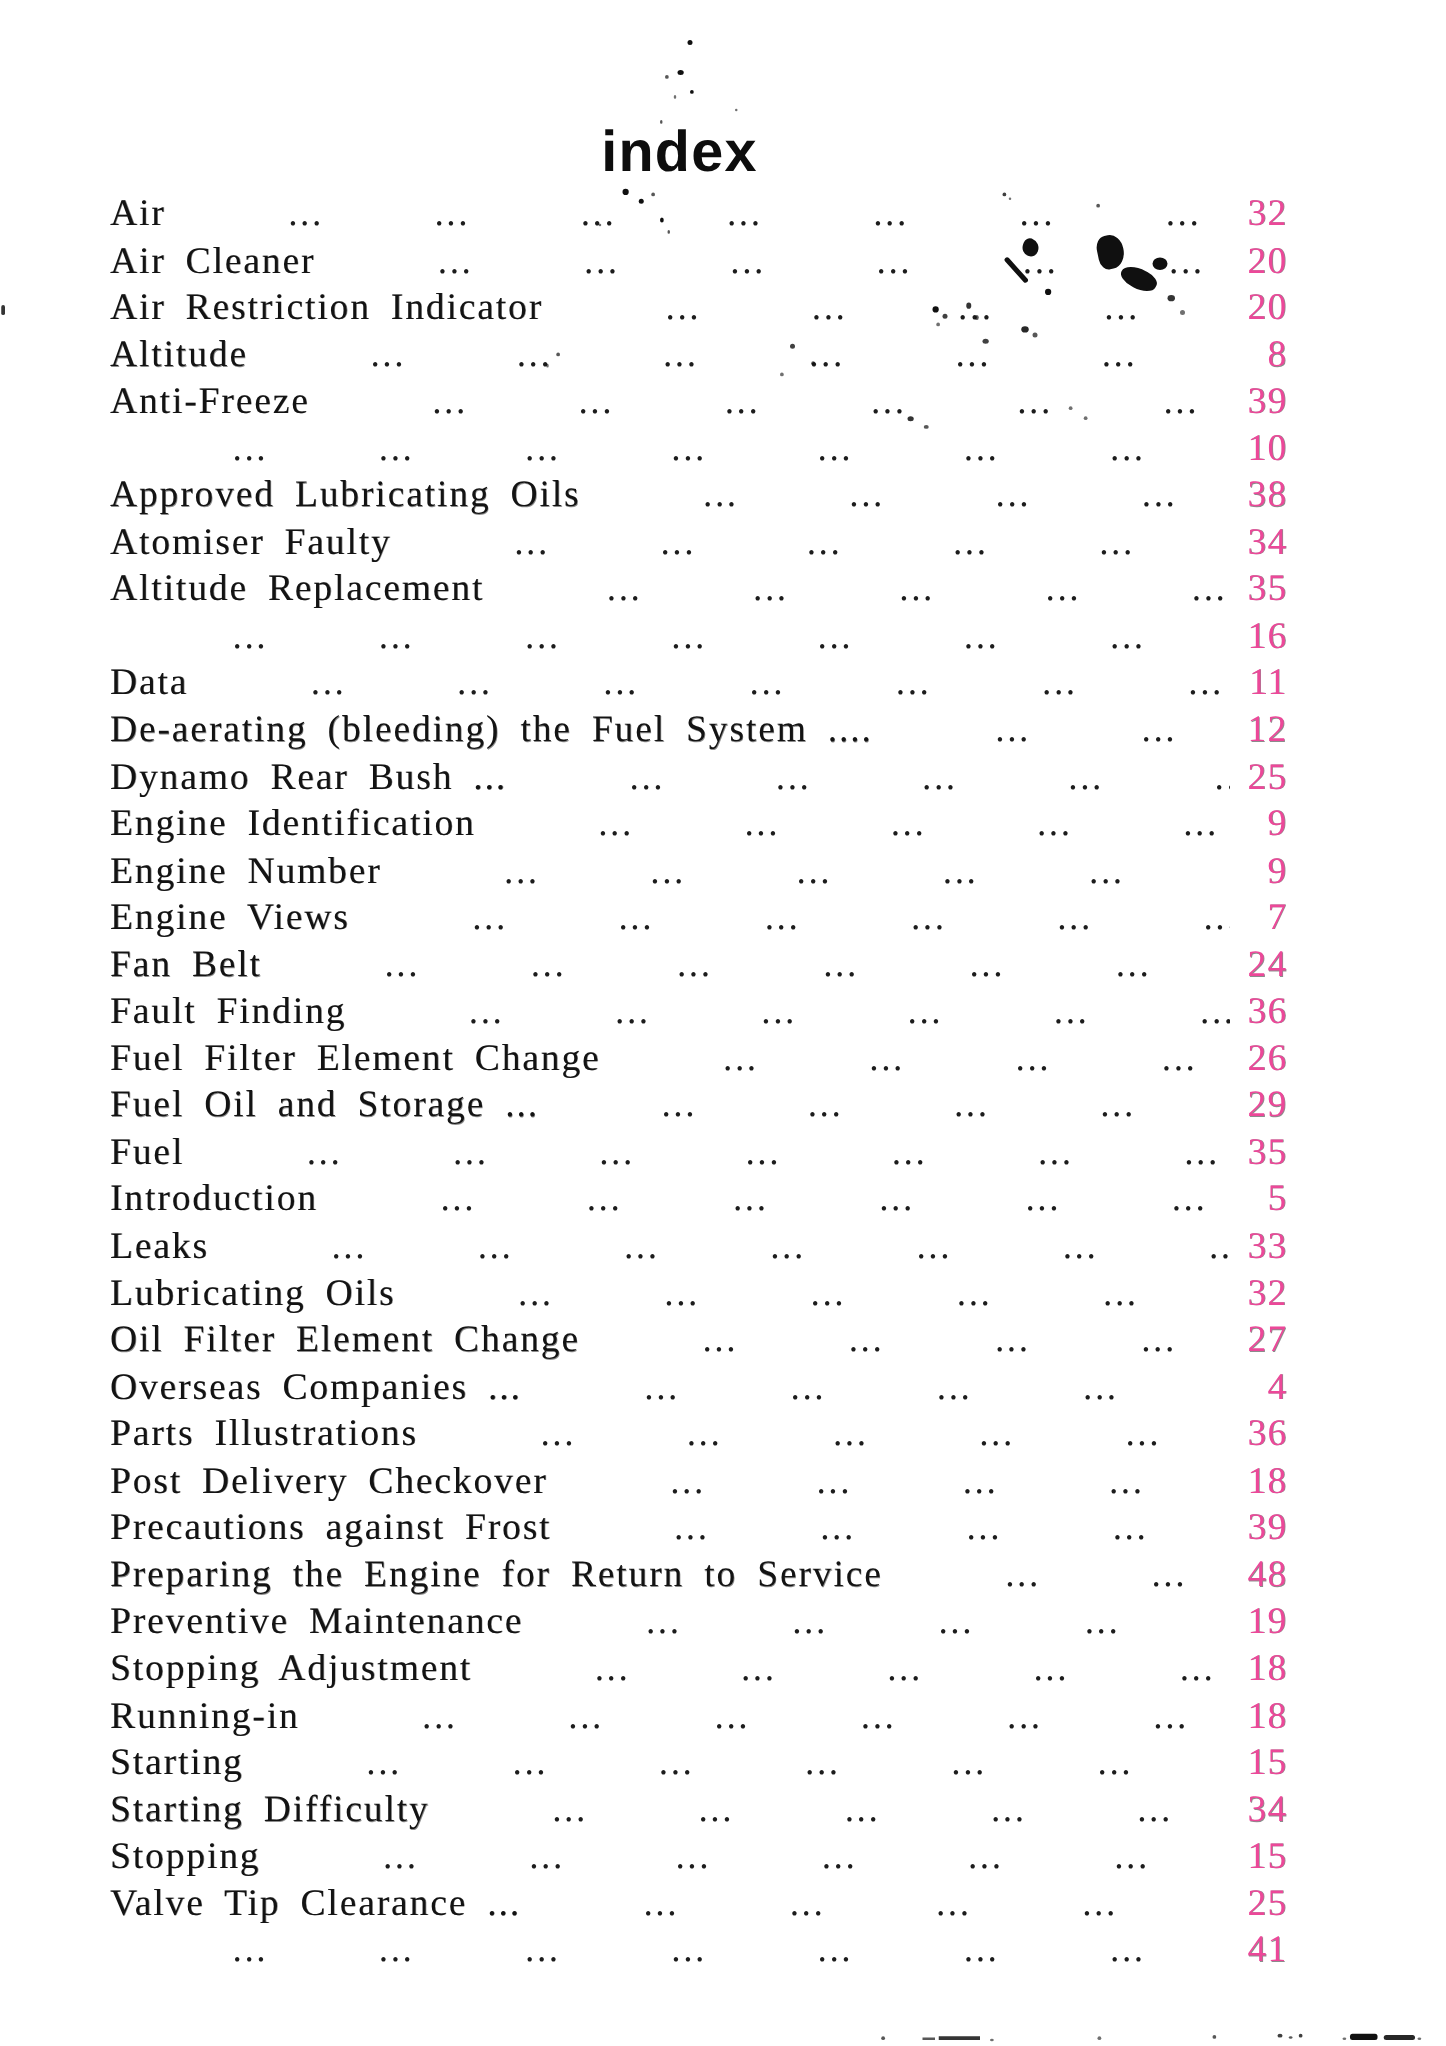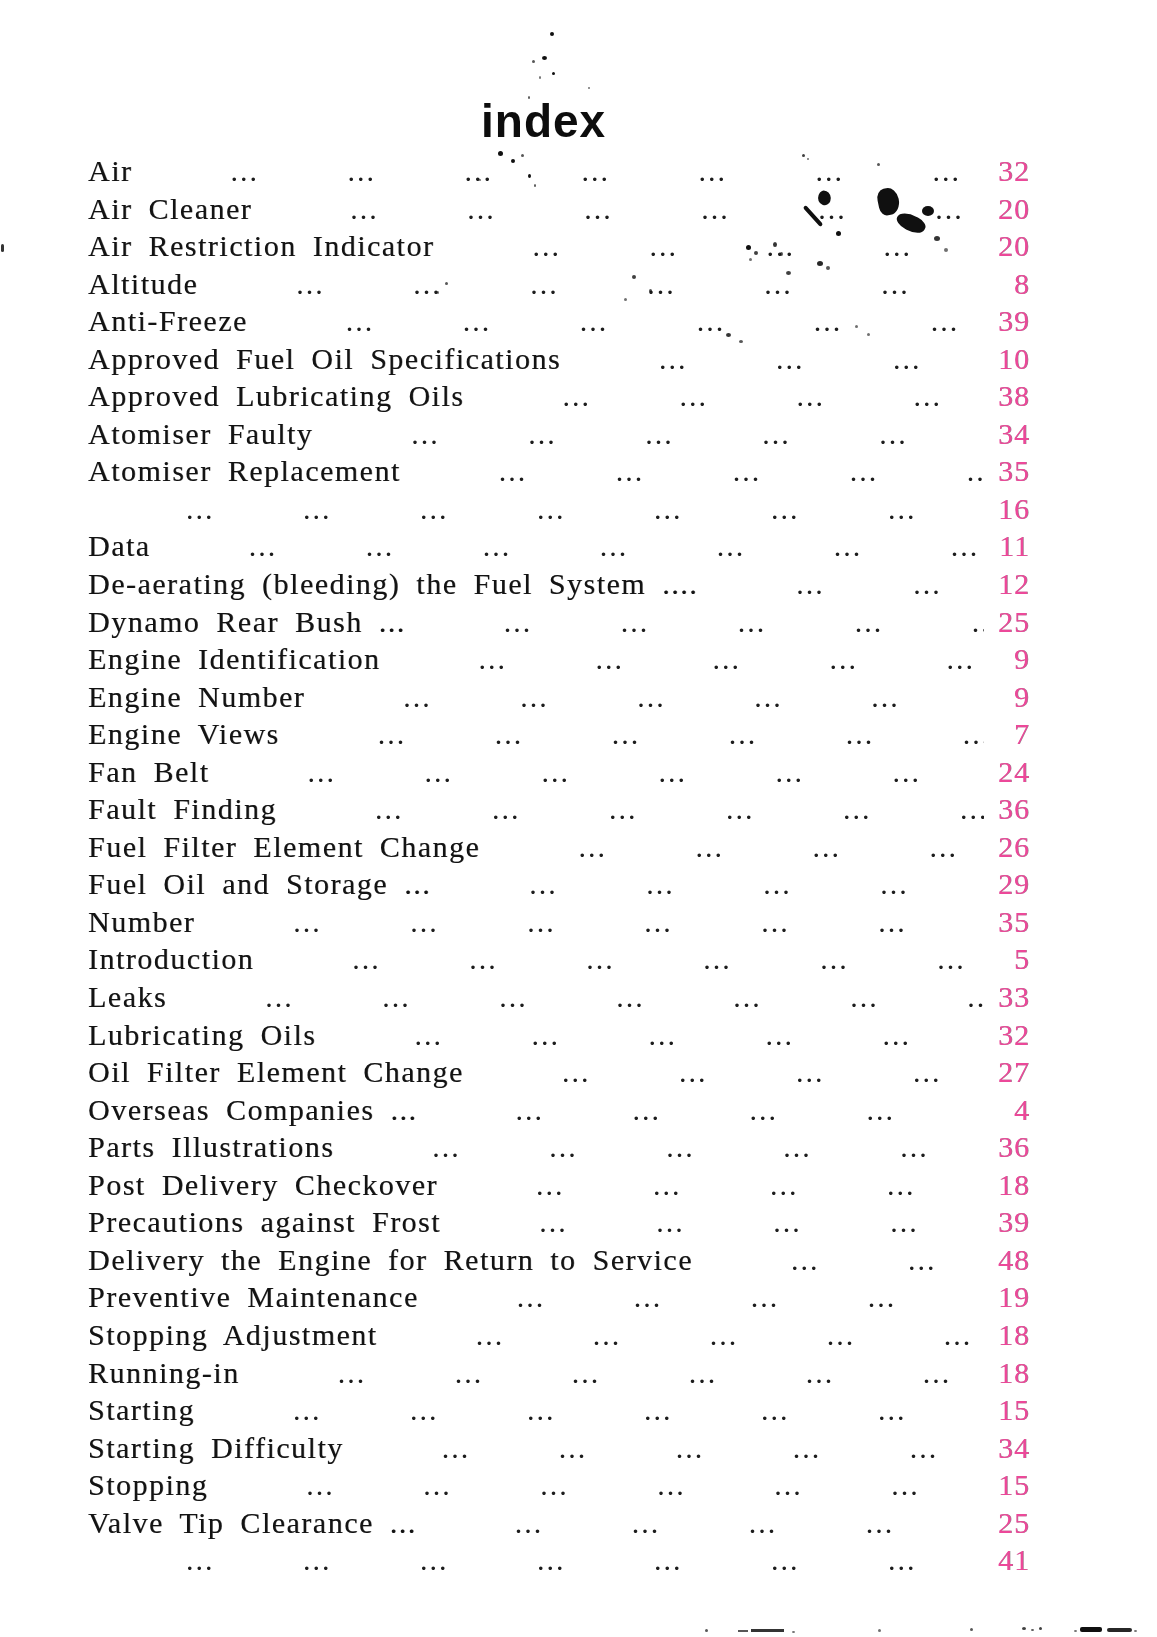--- a/index.html
+++ b/index.html
@@ -70,39 +70,38 @@
       <span class="num">8</span>
     </div>
 
     <div class="row">
       <span class="label">Anti-Freeze</span>
       <span class="leader">... ... ... ... ... ... ... ...</span>
       <span class="num">39</span>
     </div>
 
     <div class="row">
-      <span class="label">Approved Fuel Oil Specifications</span>
       <span class="leader">... ... ... ... ... ... ... ...</span>
       <span class="num">10</span>
     </div>
 
     <div class="row">
       <span class="label">Approved Lubricating Oils</span>
       <span class="leader">... ... ... ... ... ... ... ...</span>
       <span class="num">38</span>
     </div>
 
     <div class="row">
       <span class="label">Atomiser Faulty</span>
       <span class="leader">... ... ... ... ... ... ... ...</span>
       <span class="num">34</span>
     </div>
 
     <div class="row">
-      <span class="label">Atomiser Replacement</span>
+      <span class="label">Altitude Replacement</span>
       <span class="leader">... ... ... ... ... ... ... ...</span>
       <span class="num">35</span>
     </div>
 
     <div class="row">
       <span class="leader">... ... ... ... ... ... ... ...</span>
       <span class="num">16</span>
     </div>
 
     <div class="row">
@@ -159,21 +158,21 @@
       <span class="num">26</span>
     </div>
 
     <div class="row">
       <span class="label">Fuel Oil and Storage ...</span>
       <span class="leader">... ... ... ... ... ... ... ...</span>
       <span class="num">29</span>
     </div>
 
     <div class="row">
-      <span class="label">Number</span>
+      <span class="label">Fuel</span>
       <span class="leader">... ... ... ... ... ... ... ...</span>
       <span class="num">35</span>
     </div>
 
     <div class="row">
       <span class="label">Introduction</span>
       <span class="leader">... ... ... ... ... ... ... ...</span>
       <span class="num">5</span>
     </div>
 
@@ -213,21 +212,21 @@
       <span class="num">18</span>
     </div>
 
     <div class="row">
       <span class="label">Precautions against Frost</span>
       <span class="leader">... ... ... ... ... ... ... ...</span>
       <span class="num">39</span>
     </div>
 
     <div class="row">
-      <span class="label">Delivery the Engine for Return to Service</span>
+      <span class="label">Preparing the Engine for Return to Service</span>
       <span class="leader">... ... ... ... ... ... ... ...</span>
       <span class="num">48</span>
     </div>
 
     <div class="row">
       <span class="label">Preventive Maintenance</span>
       <span class="leader">... ... ... ... ... ... ... ...</span>
       <span class="num">19</span>
     </div>
 

